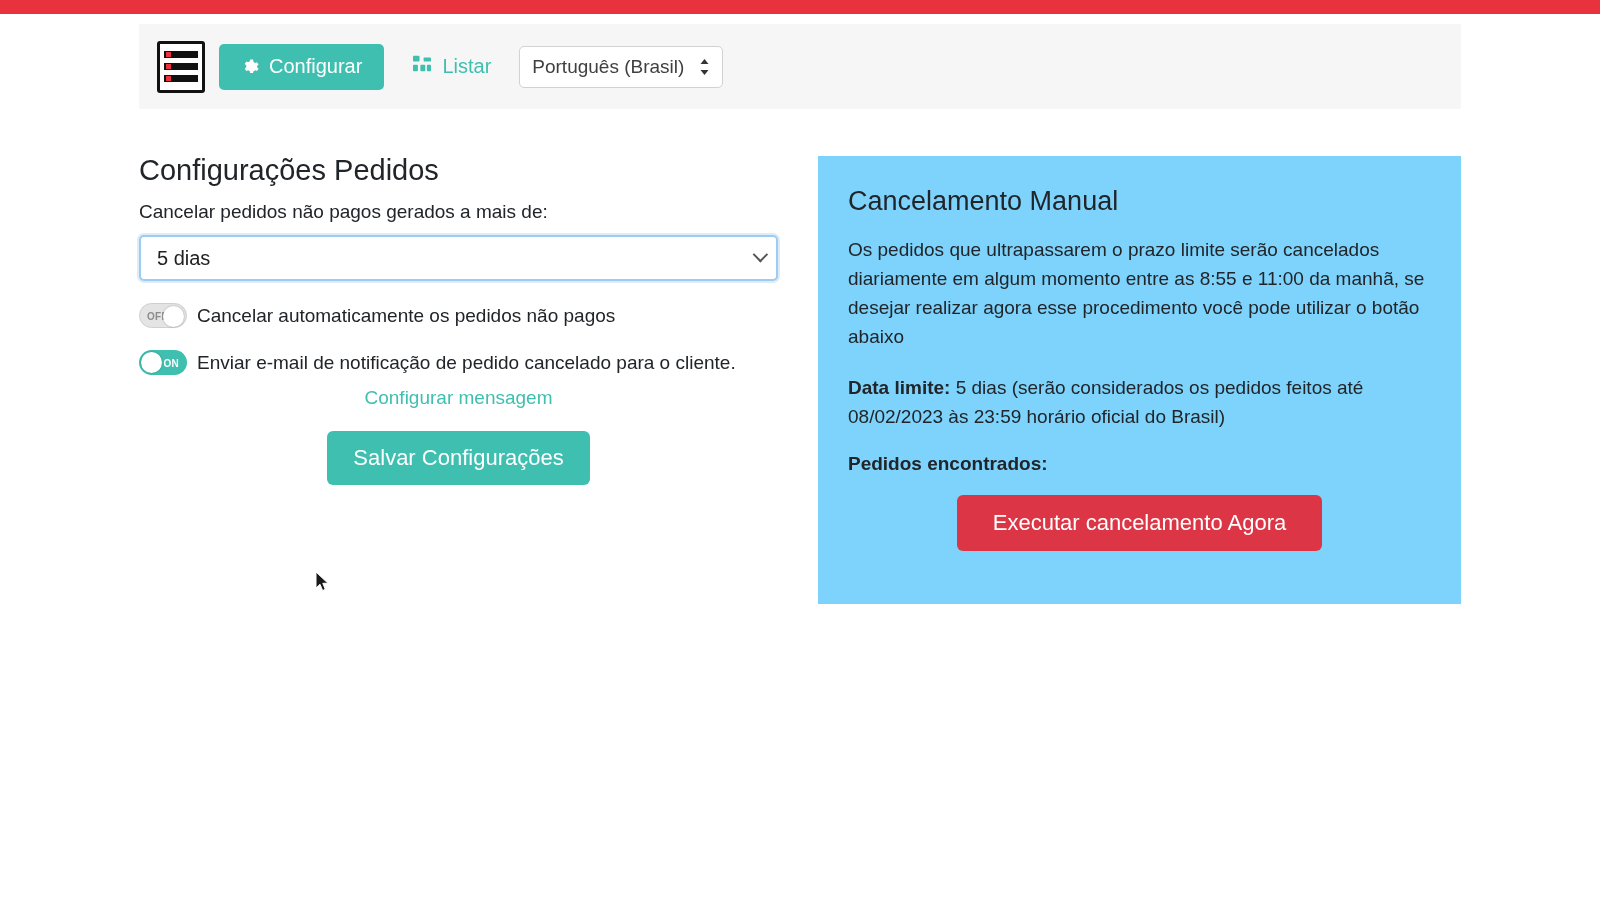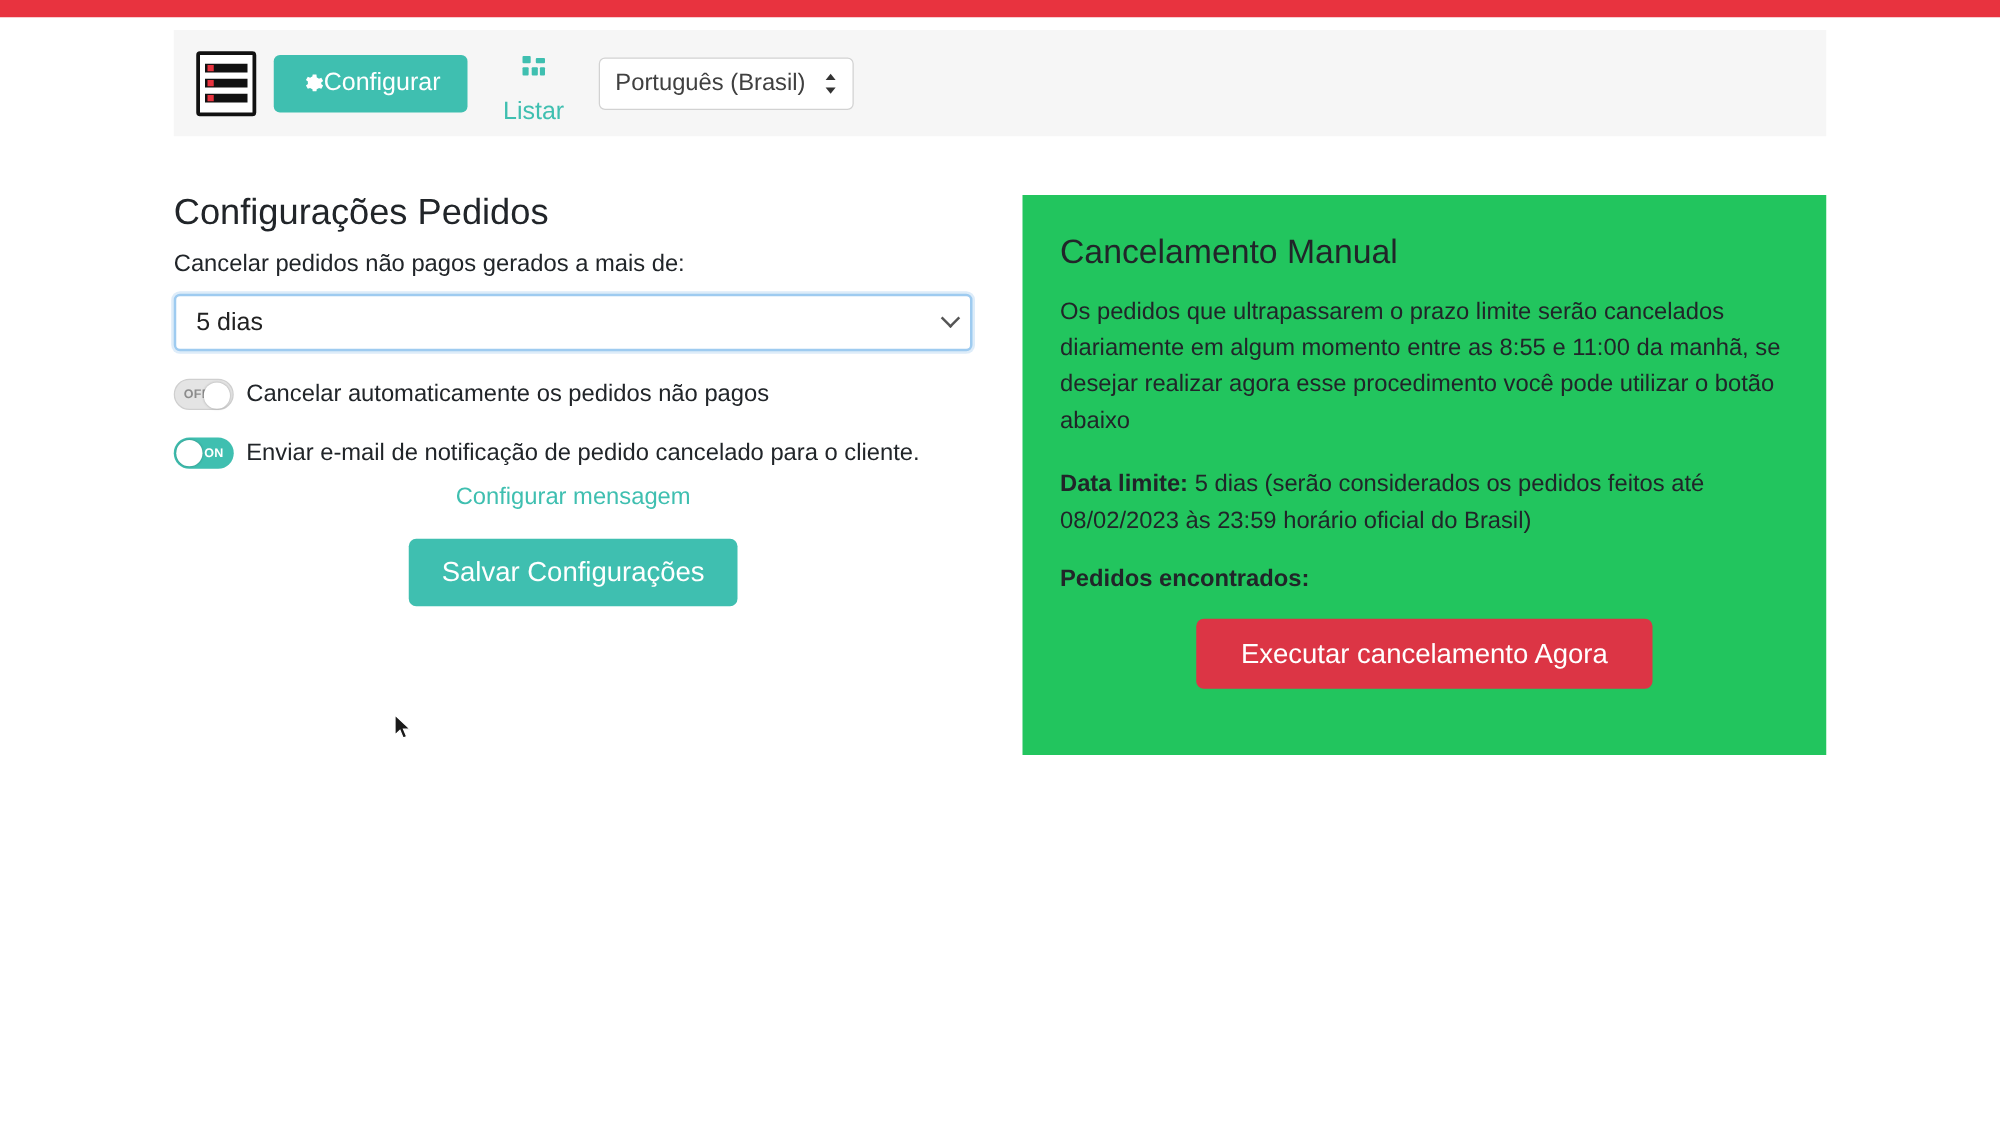--- a/index.html
+++ b/index.html
@@ -74,40 +74,40 @@
   .btn-configurar {
     background: #3fbfb0;
     color: #ffffff;
     border: none;
     border-radius: 5px;
     height: 46px;
     padding: 0 22px;
     font-size: 20px;
     display: flex;
     align-items: center;
+    gap: 10px;
     cursor: pointer;
   }
   .gear {
     display: inline-block;
     width: 18px; height: 18px;
     position: relative;
   }
 
   .btn-listar {
     background: transparent;
     border: none;
     color: #3fbfb0;
     font-size: 20px;
     height: 46px;
     padding: 0 14px;
     display: flex;
     align-items: center;
     gap: 10px;
     cursor: pointer;
-    flex-direction: column;
   }
 
   .lang-select {
     height: 42px;
     min-width: 204px;
     border: 1px solid #d2d2d2;
     border-radius: 5px;
     background: #ffffff;
     font-size: 19px;
     color: #404040;
@@ -243,21 +243,21 @@
     cursor: pointer;
   }
 
   
   .right-card {
     position: absolute;
     left: 818px;
     top: 142px;
     width: 643px;
     height: 448px;
-    background: #22c55e;
+    background: #7dd3fc;
   }
   .card-inner { padding: 30px 30px 0 30px; }
   .card-title {
     font-size: 27px;
     color: #212529;
     margin: 0 0 18px 0;
     font-weight: 400;
   }
   .card-text {
     font-size: 19px;

